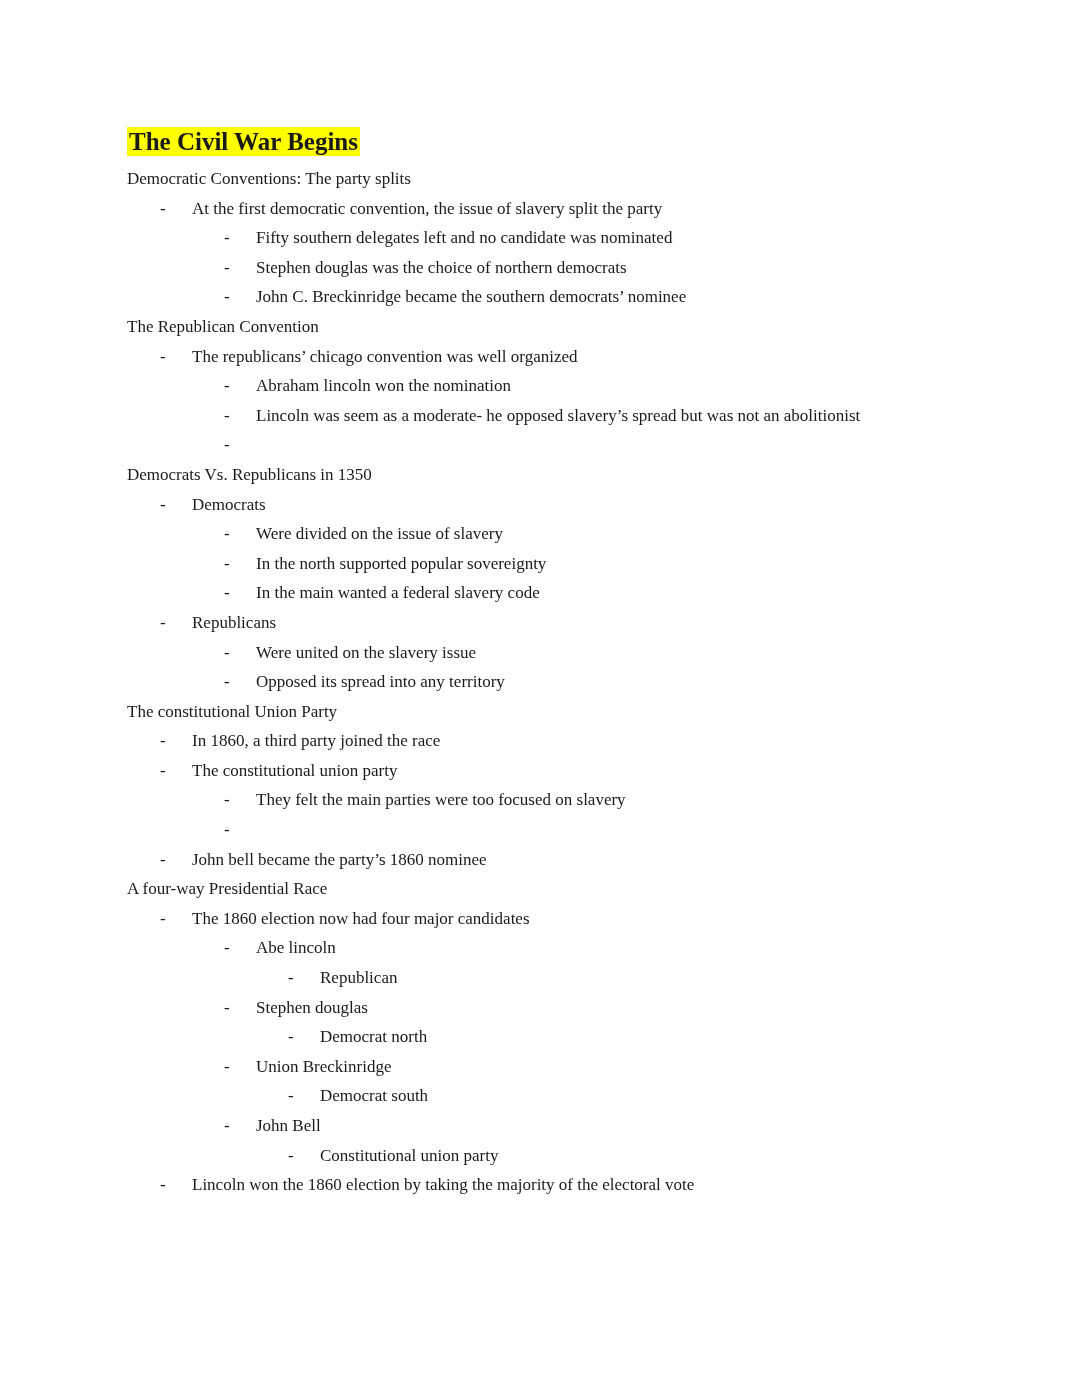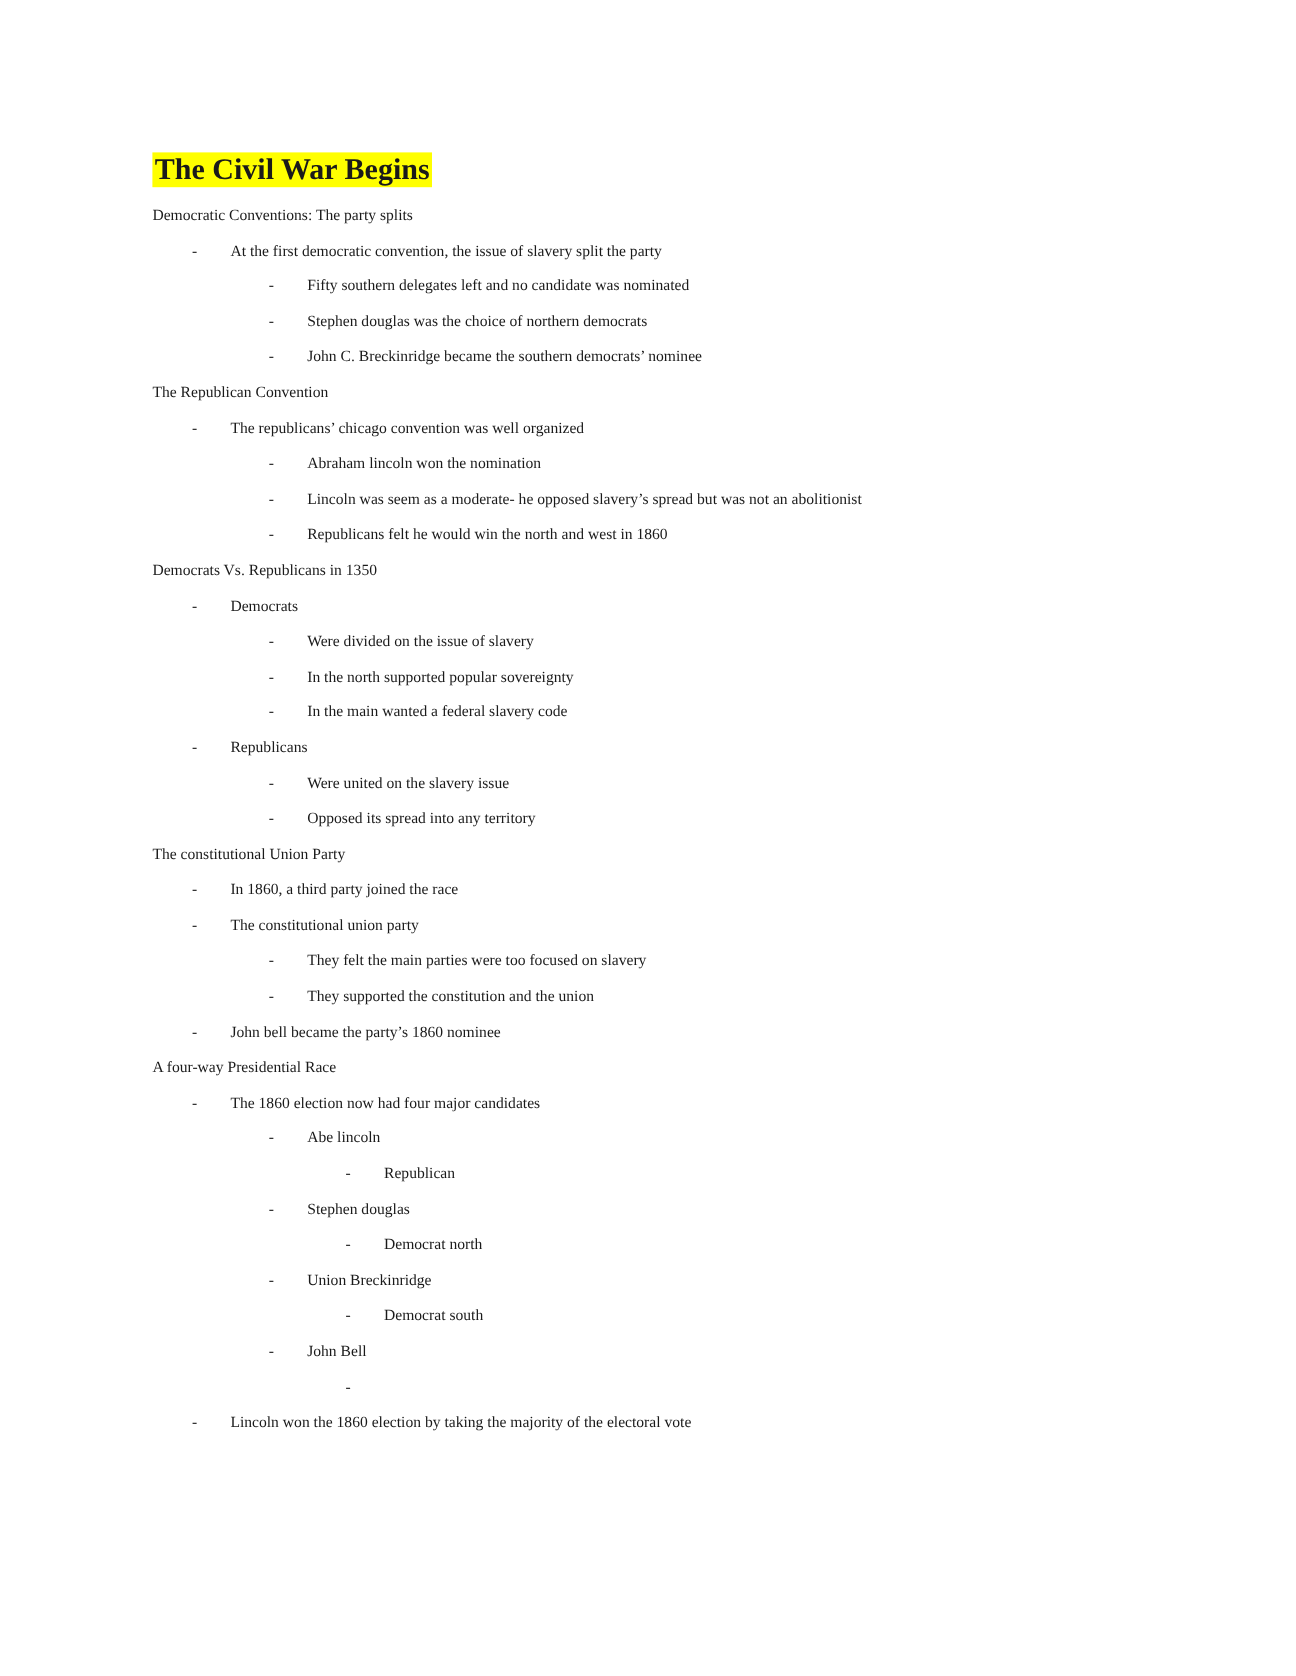--- a/index.html
+++ b/index.html
@@ -31,21 +31,21 @@
     background: var(--highlight, #ffff00);
     padding: 1px 2px;
   }
   .doc-body {
     margin-top: 6px;
     width: 826px;
   }
   .line {
     display: flex;
     align-items: flex-start;
-    font-size: 13px;
+    font-size: 17px;
     line-height: 29.6px;
   }
   .line.level-0 { padding-left: 0; }
   .line.level-1 { padding-left: 33px; }
   .line.level-2 { padding-left: 97px; }
   .line.level-3 { padding-left: 161px; }
   .dash {
     flex: 0 0 32px;
   }
   .text {
@@ -88,21 +88,20 @@
       <div class="line level-2">
         <span class="dash">-</span>
         <span class="text">Abraham lincoln won the nomination</span>
       </div>
       <div class="line level-2">
         <span class="dash">-</span>
         <span class="text">Lincoln was seem as a moderate- he opposed slavery’s spread but was not an abolitionist</span>
       </div>
       <div class="line level-2">
         <span class="dash">-</span>
-        <span class="text">Republicans felt he would win the north and west in 1860</span>
       </div>
       <div class="line level-0">
         <span class="text">Democrats Vs. Republicans in 1350</span>
       </div>
       <div class="line level-1">
         <span class="dash">-</span>
         <span class="text">Democrats</span>
       </div>
       <div class="line level-2">
         <span class="dash">-</span>
@@ -138,21 +137,20 @@
       <div class="line level-1">
         <span class="dash">-</span>
         <span class="text">The constitutional union party</span>
       </div>
       <div class="line level-2">
         <span class="dash">-</span>
         <span class="text">They felt the main parties were too focused on slavery</span>
       </div>
       <div class="line level-2">
         <span class="dash">-</span>
-        <span class="text">They supported the constitution and the union</span>
       </div>
       <div class="line level-1">
         <span class="dash">-</span>
         <span class="text">John bell became the party’s 1860 nominee</span>
       </div>
       <div class="line level-0">
         <span class="text">A four-way Presidential Race</span>
       </div>
       <div class="line level-1">
         <span class="dash">-</span>
@@ -181,19 +179,20 @@
       <div class="line level-3">
         <span class="dash">-</span>
         <span class="text">Democrat south</span>
       </div>
       <div class="line level-2">
         <span class="dash">-</span>
         <span class="text">John Bell</span>
       </div>
       <div class="line level-3">
         <span class="dash">-</span>
+        <span class="text">Constitutional union party</span>
       </div>
       <div class="line level-1">
         <span class="dash">-</span>
         <span class="text">Lincoln won the 1860 election by taking the majority of the electoral vote</span>
       </div>
     </div>
 </div>
 
 </body></html>

